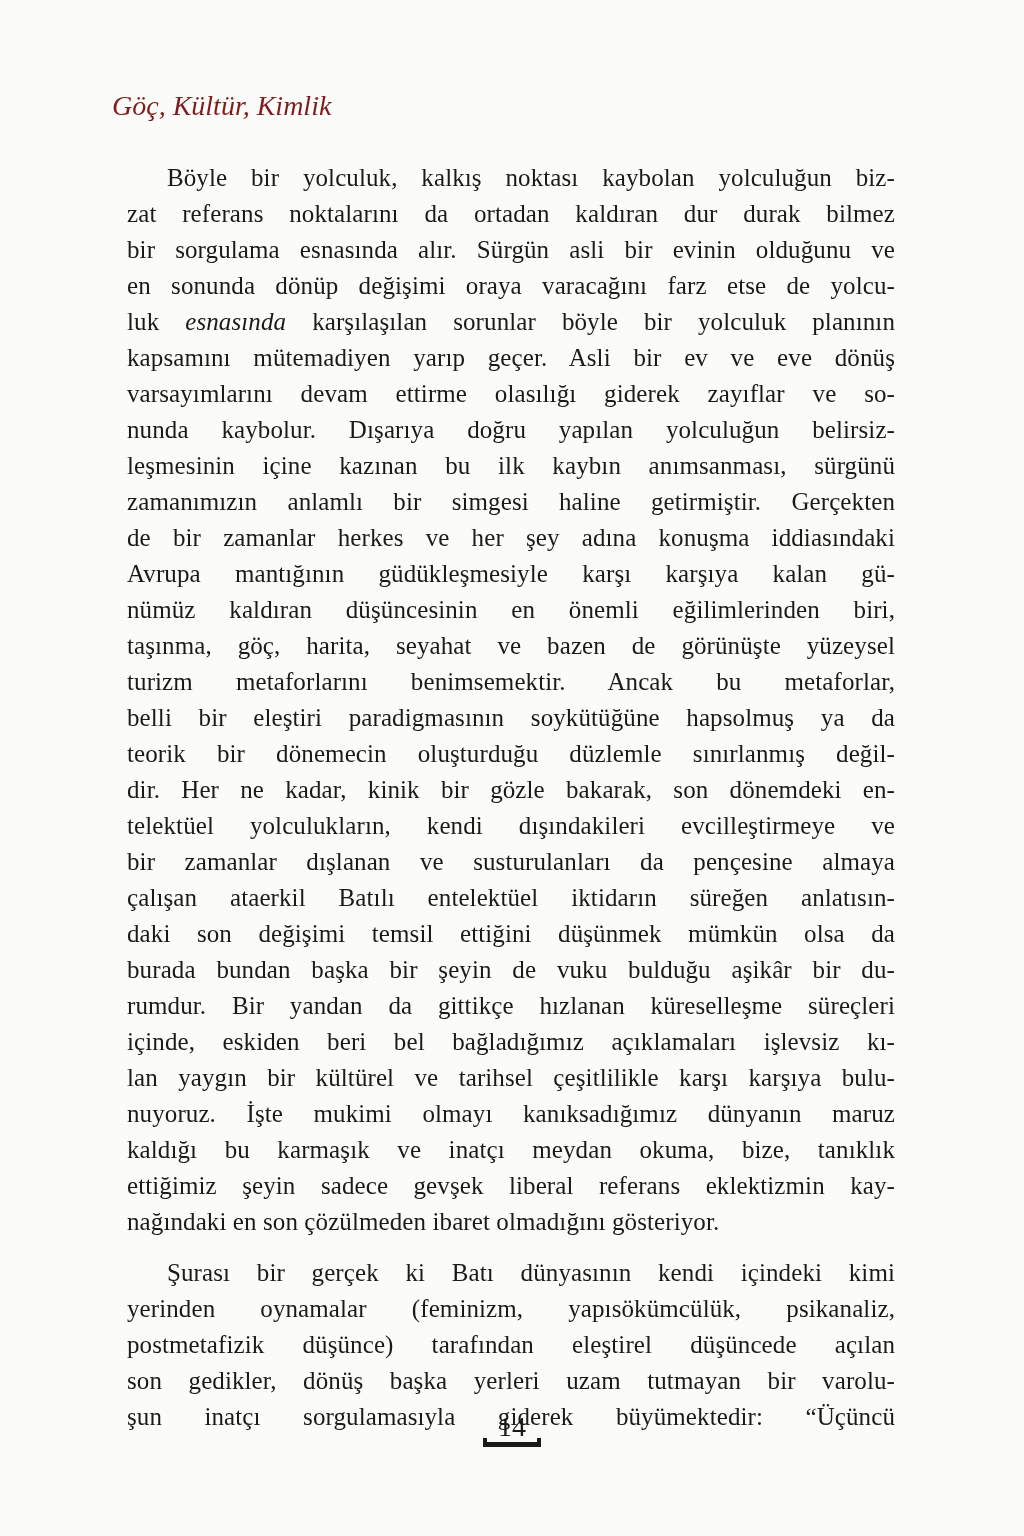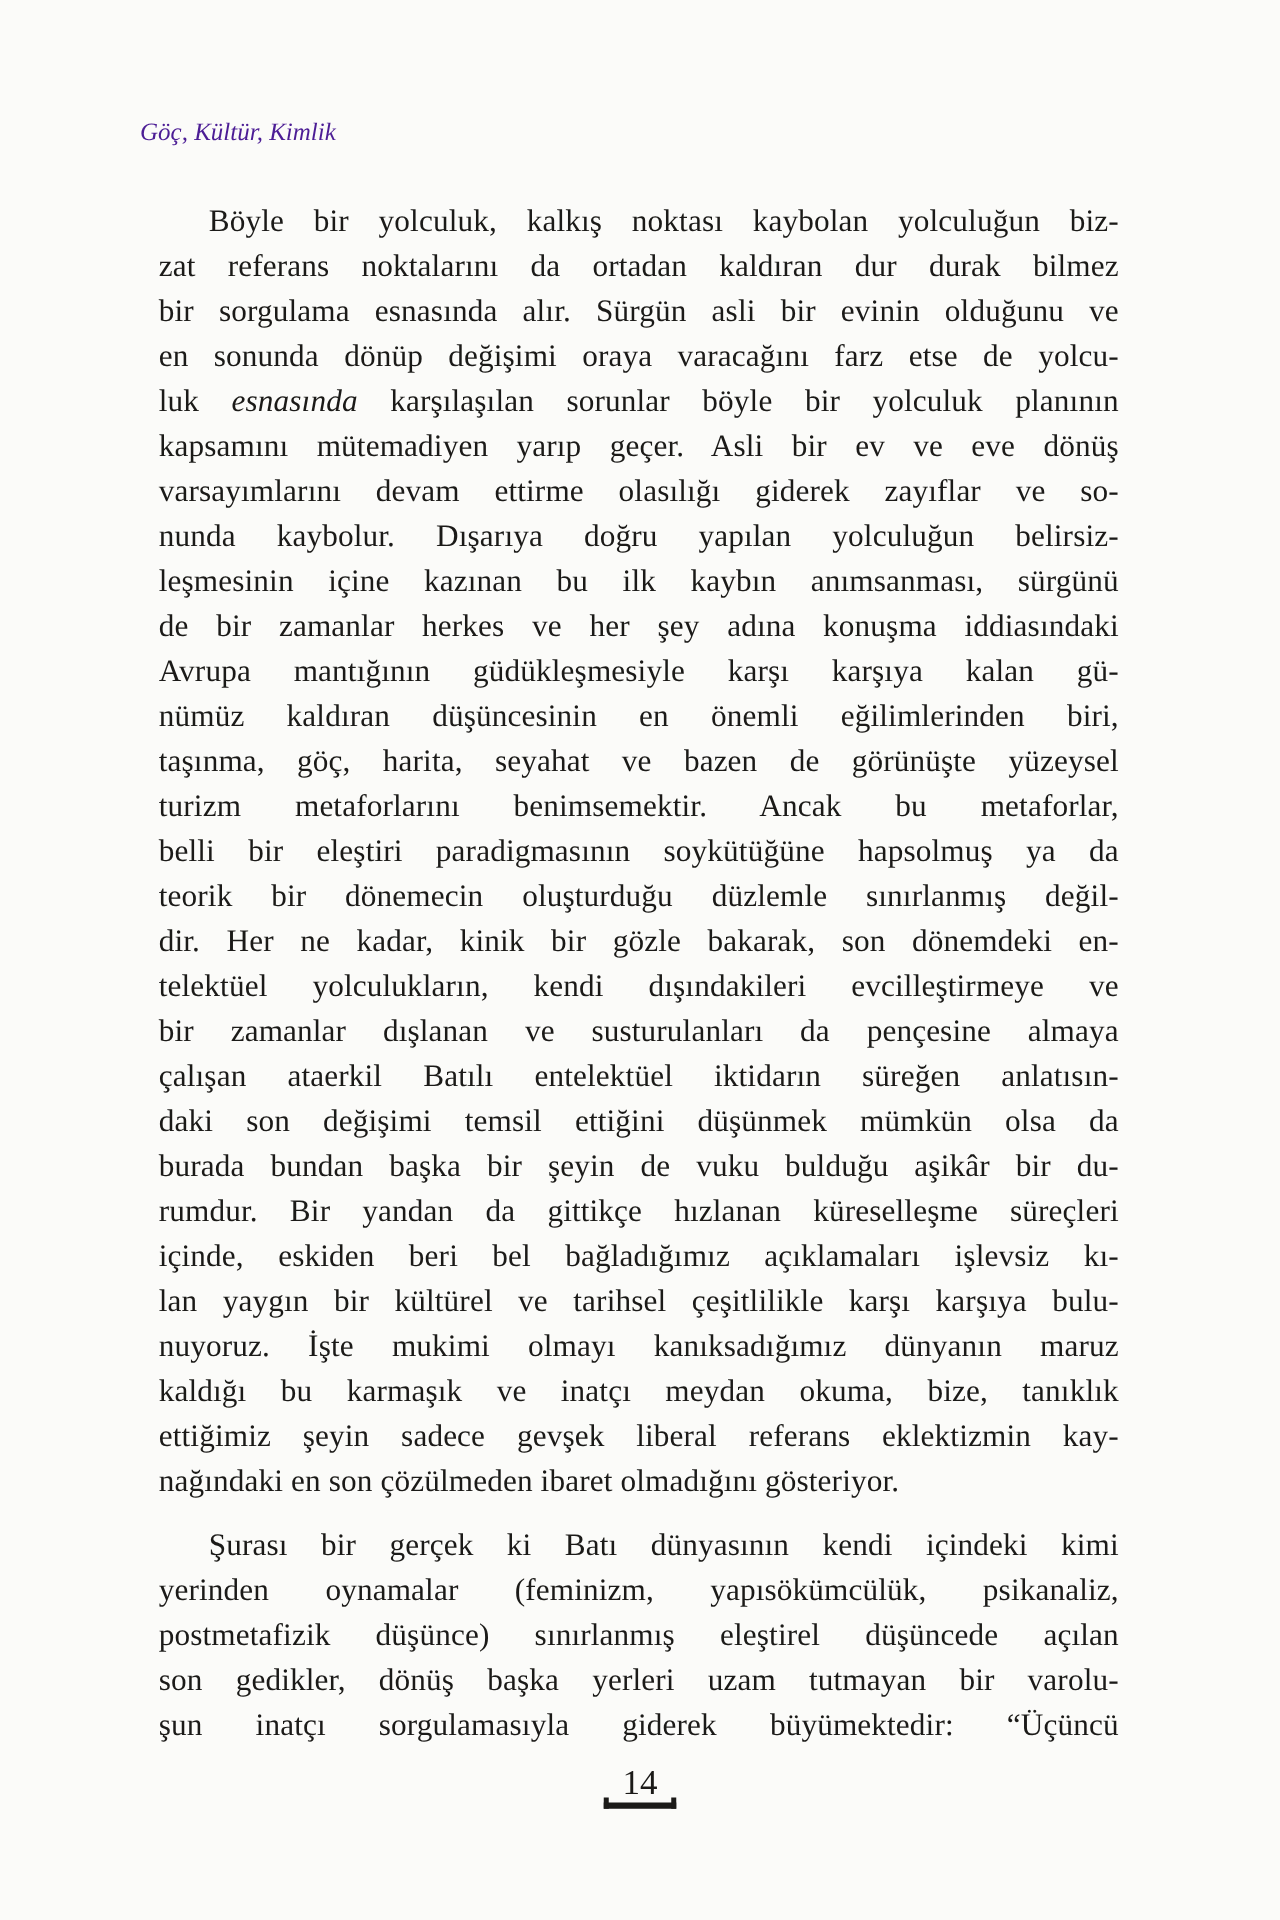--- a/index.html
+++ b/index.html
@@ -15,23 +15,23 @@
     background: #fbfbf9;
     color: #1b1a18;
     font-family: "Liberation Serif", "DejaVu Serif", serif;
     overflow: hidden;
   }
   .running-header {
     position: absolute;
     top: 92px;
     left: 112px;
     font-style: italic;
-    font-size: 20px;
+    font-size: 28px;
     line-height: 28px;
-    color: #4c1d95;
+    color: #7f1d1d;
   }
   .page-body {
     position: absolute;
     top: 145px;
     left: 112px;
     width: 798px;
   }
   .para { margin: 15px; padding: 0; }
   .line {
     font-size: 25px;
@@ -77,20 +77,21 @@
       <div class="para">
         <div class="line first"><span>Böyle bir yolculuk, kalkış noktası kaybolan yolculuğun biz-</span></div>
         <div class="line"><span>zat referans noktalarını da ortadan kaldıran dur durak bilmez</span></div>
         <div class="line"><span>bir sorgulama esnasında alır. Sürgün asli bir evinin olduğunu ve</span></div>
         <div class="line"><span>en sonunda dönüp değişimi oraya varacağını farz etse de yolcu-</span></div>
         <div class="line"><span>luk </span><i>esnasında</i><span> karşılaşılan sorunlar böyle bir yolculuk planının</span></div>
         <div class="line"><span>kapsamını mütemadiyen yarıp geçer. Asli bir ev ve eve dönüş</span></div>
         <div class="line"><span>varsayımlarını devam ettirme olasılığı giderek zayıflar ve so-</span></div>
         <div class="line"><span>nunda kaybolur. Dışarıya doğru yapılan yolculuğun belirsiz-</span></div>
         <div class="line"><span>leşmesinin içine kazınan bu ilk kaybın anımsanması, sürgünü</span></div>
+        <div class="line"><span>zamanımızın anlamlı bir simgesi haline getirmiştir. Gerçekten</span></div>
         <div class="line"><span>de bir zamanlar herkes ve her şey adına konuşma iddiasındaki</span></div>
         <div class="line"><span>Avrupa mantığının güdükleşmesiyle karşı karşıya kalan gü-</span></div>
         <div class="line"><span>nümüz kaldıran düşüncesinin en önemli eğilimlerinden biri,</span></div>
         <div class="line"><span>taşınma, göç, harita, seyahat ve bazen de görünüşte yüzeysel</span></div>
         <div class="line"><span>turizm metaforlarını benimsemektir. Ancak bu metaforlar,</span></div>
         <div class="line"><span>belli bir eleştiri paradigmasının soykütüğüne hapsolmuş ya da</span></div>
         <div class="line"><span>teorik bir dönemecin oluşturduğu düzlemle sınırlanmış değil-</span></div>
         <div class="line"><span>dir. Her ne kadar, kinik bir gözle bakarak, son dönemdeki en-</span></div>
         <div class="line"><span>telektüel yolculukların, kendi dışındakileri evcilleştirmeye ve</span></div>
         <div class="line"><span>bir zamanlar dışlanan ve susturulanları da pençesine almaya</span></div>
@@ -101,21 +102,21 @@
         <div class="line"><span>içinde, eskiden beri bel bağladığımız açıklamaları işlevsiz kı-</span></div>
         <div class="line"><span>lan yaygın bir kültürel ve tarihsel çeşitlilikle karşı karşıya bulu-</span></div>
         <div class="line"><span>nuyoruz. İşte mukimi olmayı kanıksadığımız dünyanın maruz</span></div>
         <div class="line"><span>kaldığı bu karmaşık ve inatçı meydan okuma, bize, tanıklık</span></div>
         <div class="line"><span>ettiğimiz şeyin sadece gevşek liberal referans eklektizmin kay-</span></div>
         <div class="line lastleft"><span>nağındaki en son çözülmeden ibaret olmadığını gösteriyor.</span></div>
       </div>
       <div class="para">
         <div class="line first"><span>Şurası bir gerçek ki Batı dünyasının kendi içindeki kimi</span></div>
         <div class="line"><span>yerinden oynamalar (feminizm, yapısökümcülük, psikanaliz,</span></div>
-        <div class="line"><span>postmetafizik düşünce) sınırlanmış eleştirel düşüncede açılan</span></div>
+        <div class="line"><span>postmetafizik düşünce) tarafından eleştirel düşüncede açılan</span></div>
         <div class="line"><span>son gedikler, dönüş başka yerleri uzam tutmayan bir varolu-</span></div>
         <div class="line"><span>şun inatçı sorgulamasıyla giderek büyümektedir: “Üçüncü</span></div>
       </div>
     </div>
 
   <div class="page-footer">
     <span class="pnum">14</span>
     <div class="prule"></div>
   </div>
 </div>

